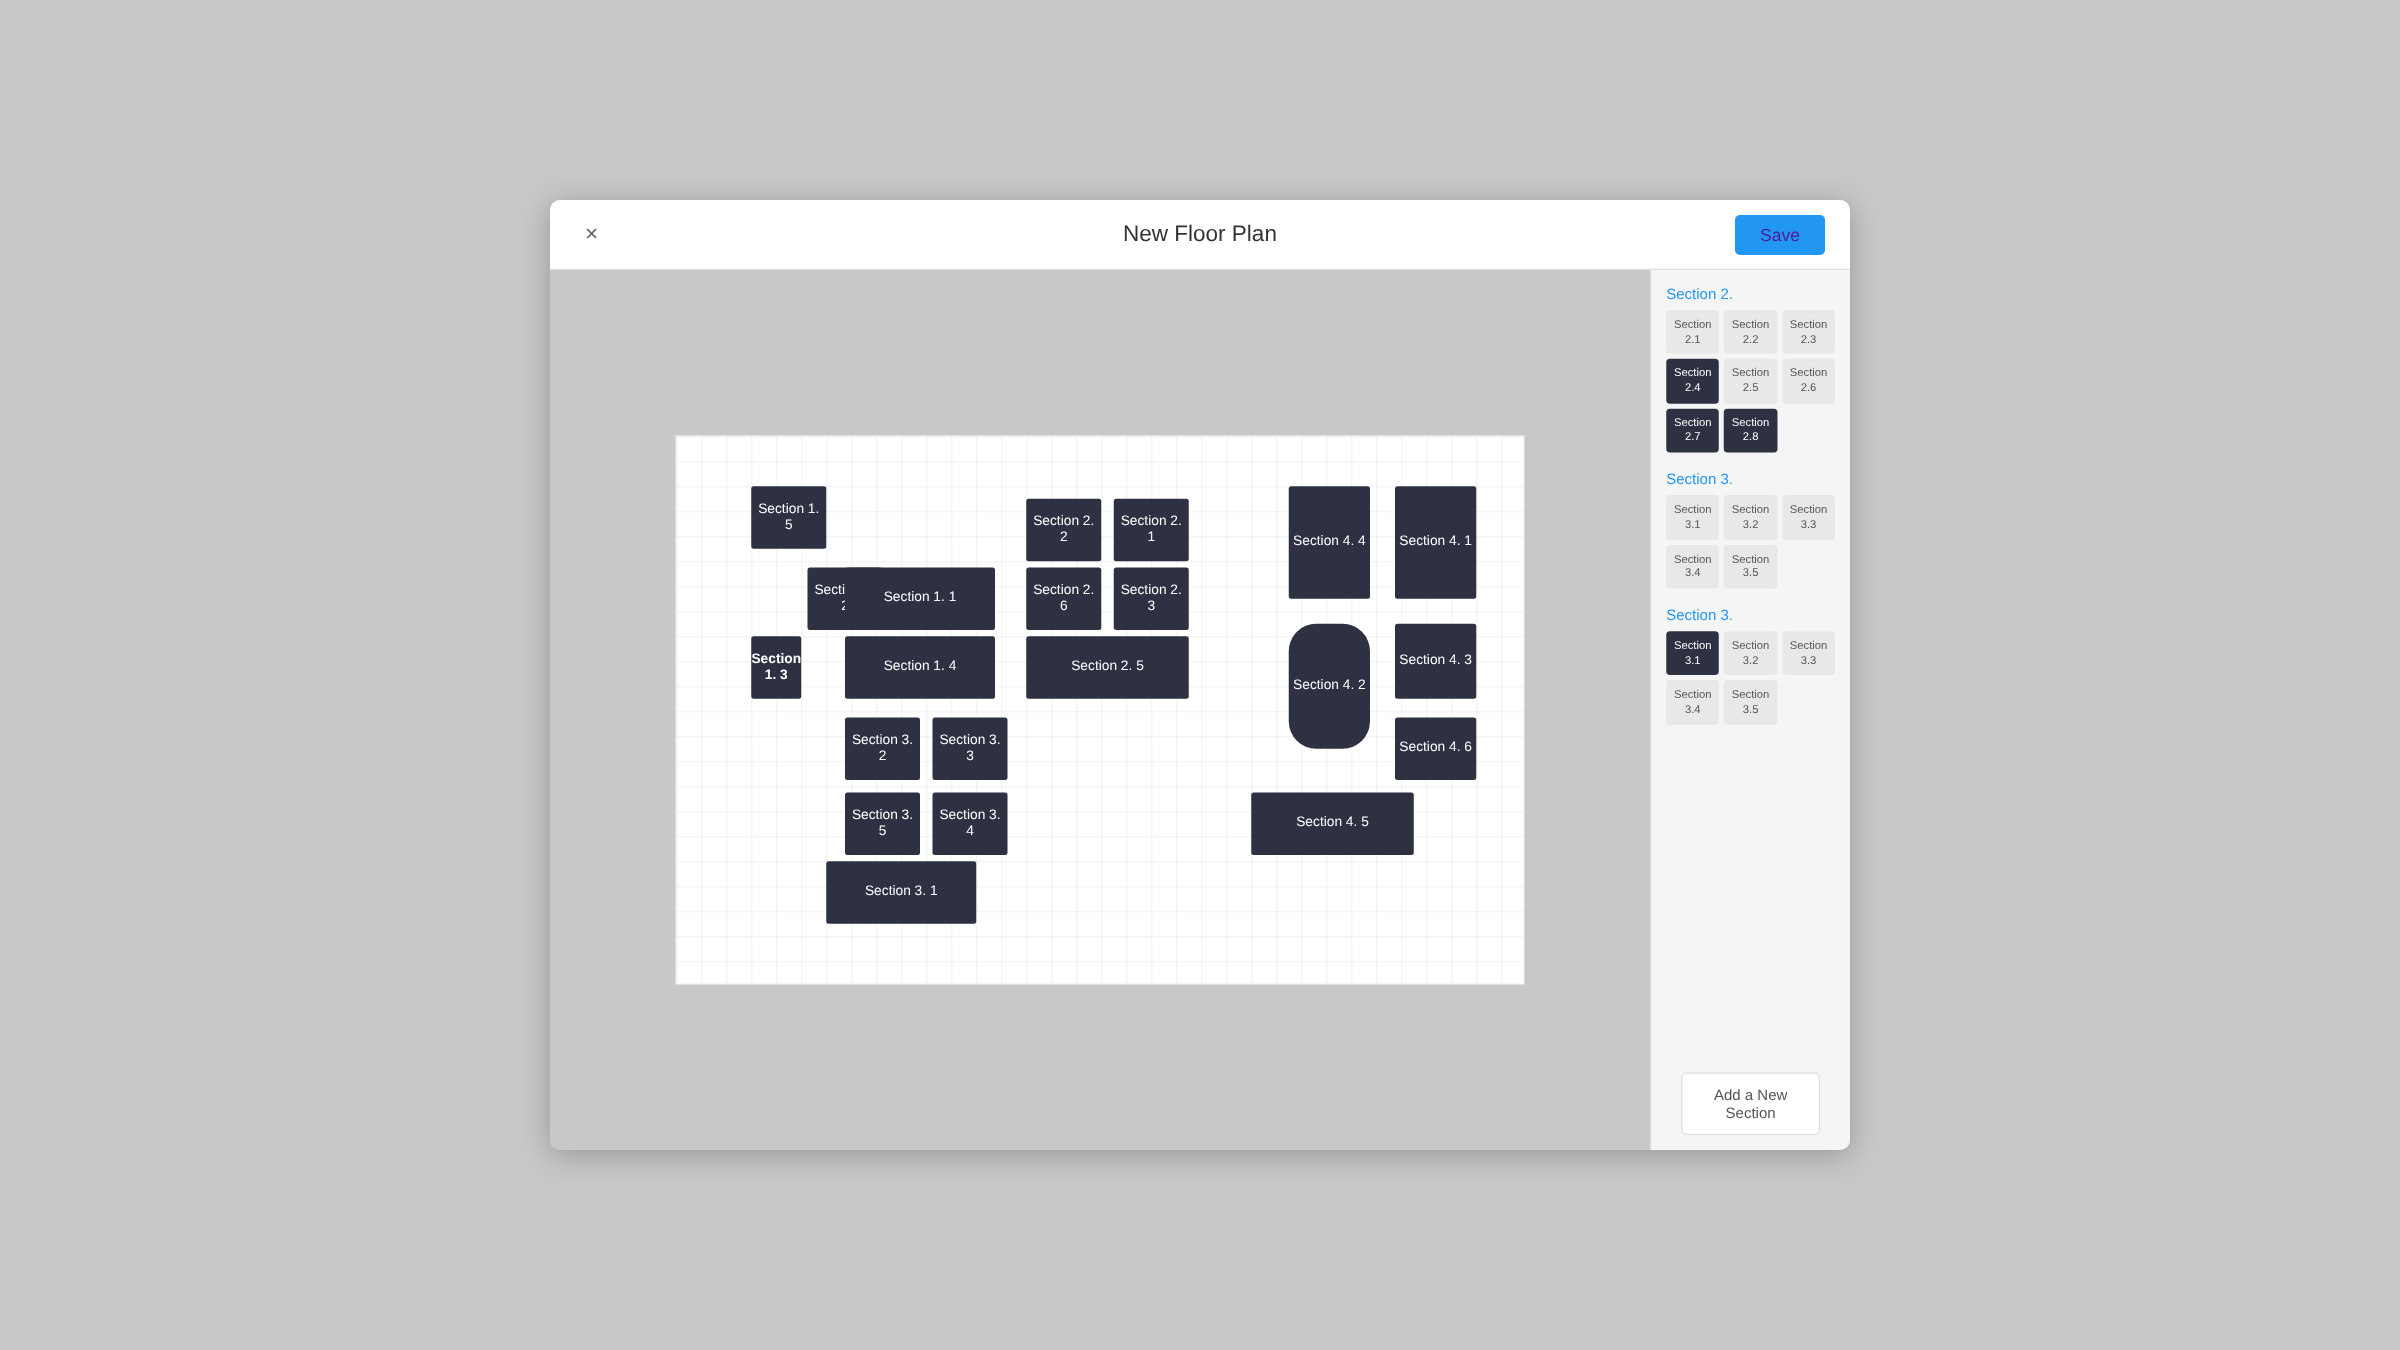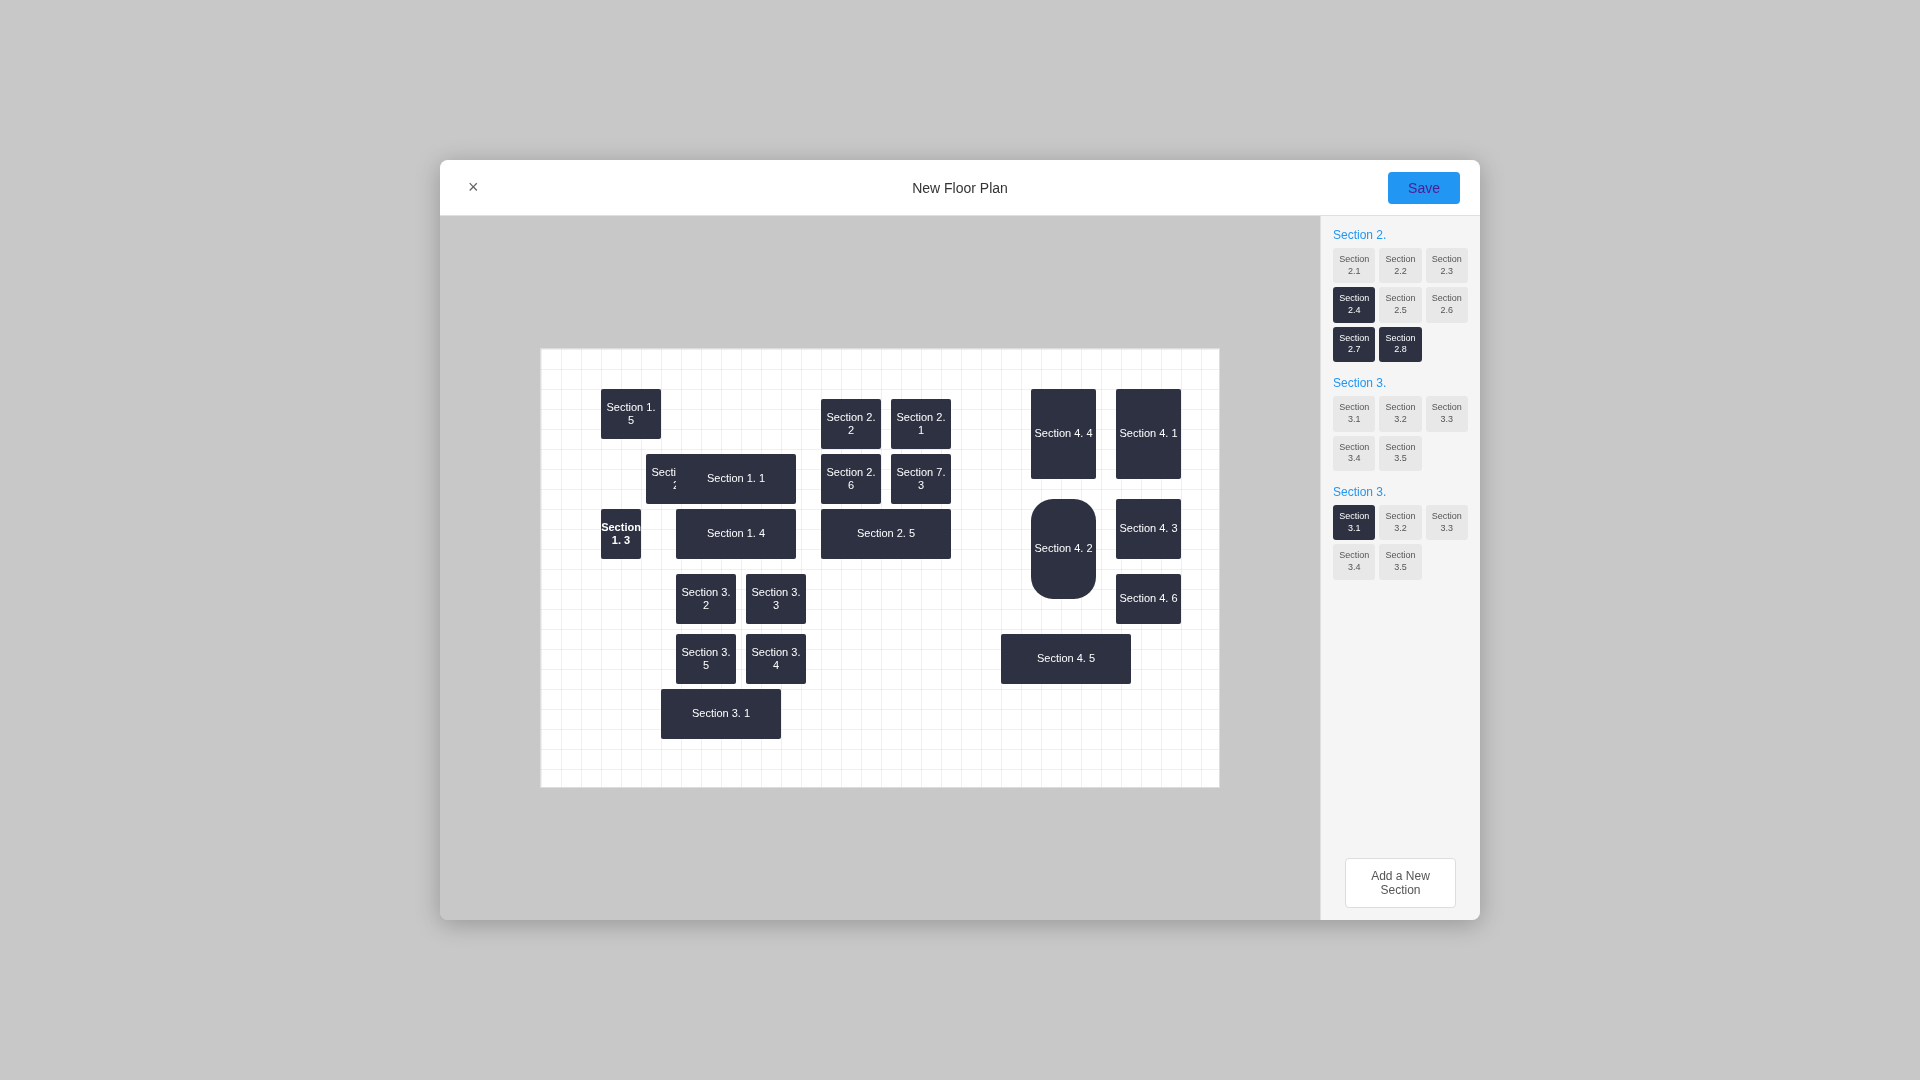--- a/index.html
+++ b/index.html
@@ -38,21 +38,21 @@
       position: absolute;
       left: 20px;
       background: none;
       border: none;
       cursor: pointer;
       font-size: 18px;
       color: #666;
       padding: 4px 8px;
     }
     .modal-title {
-      font-size: 14px;
+      font-size: 18px;
       font-weight: 500;
       color: #333;
     }
     .save-btn {
       position: absolute;
       right: 20px;
       background: #2196F3;
       color: #4c1d95;
       border: none;
       border-radius: 4px;
@@ -168,21 +168,21 @@
     <div class="canvas-area">
       <div class="floor-plan-canvas" id="canvas">
           <div class="table-block" style="left: 60px; top: 40px; width: 60px; height: 50px;">Section 1. 5</div>
           <div class="table-block" style="left: 60px; top: 105px; width: 60px; height: 50px; margin-left: 45px;">Section 1. 2</div>
           <div class="table-block" style="left: 60px; top: 160px; width: 40px; height: 50px; font-weight: bold;">Section 1. 3</div>
           <div class="table-block" style="left: 135px; top: 105px; width: 120px; height: 50px;">Section 1. 1</div>
           <div class="table-block" style="left: 135px; top: 160px; width: 120px; height: 50px; text-align: center;">Section 1. 4</div>
           <div class="table-block" style="left: 280px; top: 50px; width: 60px; height: 50px;">Section 2. 2</div>
           <div class="table-block" style="left: 350px; top: 50px; width: 60px; height: 50px;">Section 2. 1</div>
           <div class="table-block" style="left: 280px; top: 105px; width: 60px; height: 50px;">Section 2. 6</div>
-          <div class="table-block" style="left: 350px; top: 105px; width: 60px; height: 50px;">Section 7. 3</div>
+          <div class="table-block" style="left: 350px; top: 105px; width: 60px; height: 50px;">Section 2. 3</div>
           <div class="table-block" style="left: 280px; top: 160px; width: 130px; height: 50px;">Section 2. 5</div>
           <div class="table-block" style="left: 490px; top: 40px; width: 65px; height: 90px;">Section 4. 4</div>
           <div class="table-block" style="left: 575px; top: 40px; width: 65px; height: 90px;">Section 4. 1</div>
           <div class="table-block" style="left: 490px; top: 150px; width: 65px; height: 100px; border-radius: 22px;">Section 4. 2</div>
           <div class="table-block" style="left: 575px; top: 150px; width: 65px; height: 60px;">Section 4. 3</div>
           <div class="table-block" style="left: 575px; top: 225px; width: 65px; height: 50px;">Section 4. 6</div>
           <div class="table-block" style="left: 135px; top: 225px; width: 60px; height: 50px;">Section 3. 2</div>
           <div class="table-block" style="left: 205px; top: 225px; width: 60px; height: 50px;">Section 3. 3</div>
           <div class="table-block" style="left: 135px; top: 285px; width: 60px; height: 50px;">Section 3. 5</div>
           <div class="table-block" style="left: 205px; top: 285px; width: 60px; height: 50px;">Section 3. 4</div>

